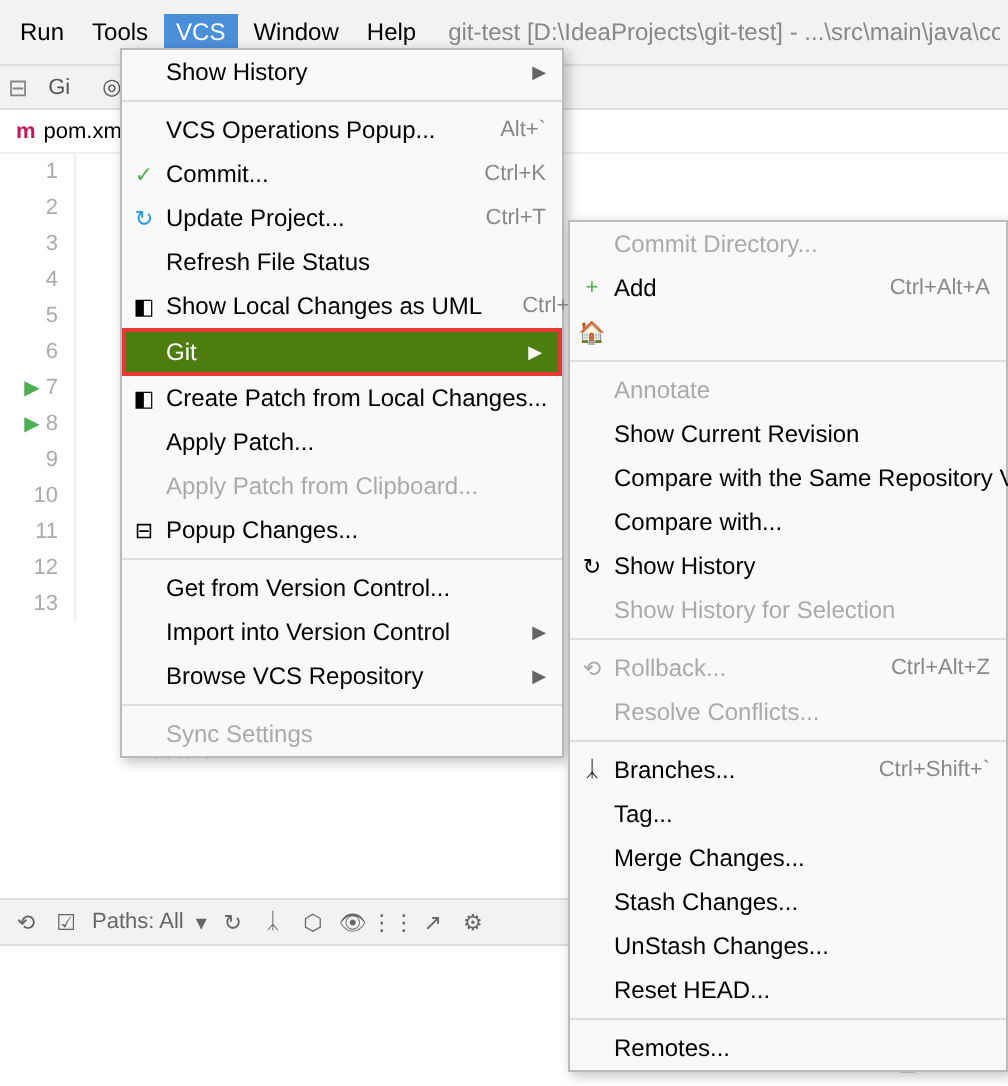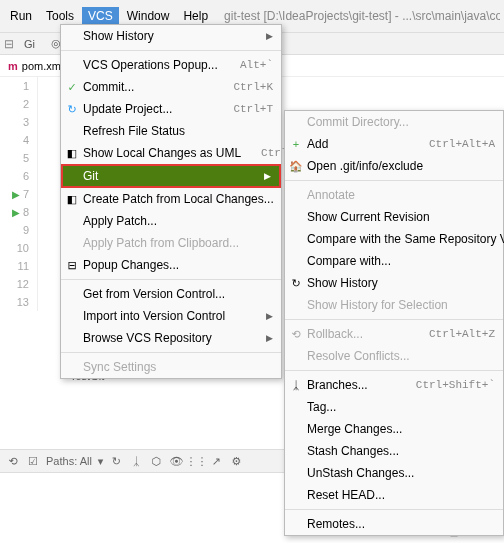--- a/index.html
+++ b/index.html
@@ -16,21 +16,21 @@
 .editor-area { display: flex; }
 .editor-content { flex: 1; }
 .line { height: 18px; }
 .play { color: #4caf50; font-size: 10px; }
 .menu { position: absolute; background: #f9f9f9; border: 1px solid #bbb; box-shadow: 2px 2px 6px rgba(0,0,0,0.25); min-width: 220px; z-index: 10; }
 .menu-item { display: flex; align-items: center; height: 22px; padding: 0 8px 0 22px; position: relative; cursor: pointer; white-space: nowrap; }
 .menu-item.highlighted { background: #4d7c0f; color: #fff; border: 2px solid #e53935; height: 24px; padding-left: 20px; }
 .menu-item.disabled { color: #aaa; cursor: default; text-align: center; }
 .menu-sep { height: 1px; background: #ddd; margin: 3px 0; }
 .menu-icon { position: absolute; left: 4px; width: 14px; height: 14px; display: flex; align-items: center; justify-content: center; font-size: 11px; }
-.menu-shortcut { margin-left: auto; padding-left: 20px; color: #888; font-size: 11px; font-family: Liberation Mono, monospace; }
+.menu-shortcut { margin-left: auto; padding-left: 20px; color: #888; font-size: 11px; }
 .submenu-arrow { margin-left: auto; font-size: 9px; color: #666; }
 .menu-item.highlighted .submenu-arrow { color: #fff; }
 .menu1 { top: 24px; left: 60px; width: 222px; }
 .menu2 { top: 110px; left: 284px; width: 216px; }
 .breadcrumb { position: absolute; left: 70px; top: 370px; font-size: 11px; color: #555; }
 .bottombar { position: absolute; bottom: 70px; left: 0; right: 0; height: 24px; background: #f2f2f2; border-top: 1px solid #ddd; display: flex; align-items: center; padding: 0 6px; gap: 6px; font-size: 11px; color: #666; border-bottom: 1px solid #ddd;}
 .bottombar .icon { width: 14px; height: 14px; display: inline-flex; align-items: center; justify-content: center; }
 .watermark { position: absolute; bottom: 4px; right: 8px; color: #ccc; font-size: 12px; }
 .home-icon { color: #888; font-size: 11px; }
 </style>
@@ -148,21 +148,20 @@
   <div class="menu-item disabled">
       <span>Commit Directory...</span>
     </div>
   <div class="menu-item">
       <span class="menu-icon" style="color:#4caf50">+</span>
       <span>Add</span>
       <span class="menu-shortcut">Ctrl+Alt+A</span>
     </div>
   <div class="menu-item">
       <span class="menu-icon home-icon">🏠</span>
-      <span>Open .git/info/exclude</span>
     </div>
   <div class="menu-sep"></div>
   <div class="menu-item disabled">
       <span>Annotate</span>
     </div>
   <div class="menu-item">
       <span>Show Current Revision</span>
     </div>
   <div class="menu-item">
       <span>Compare with the Same Repository Version</span>

